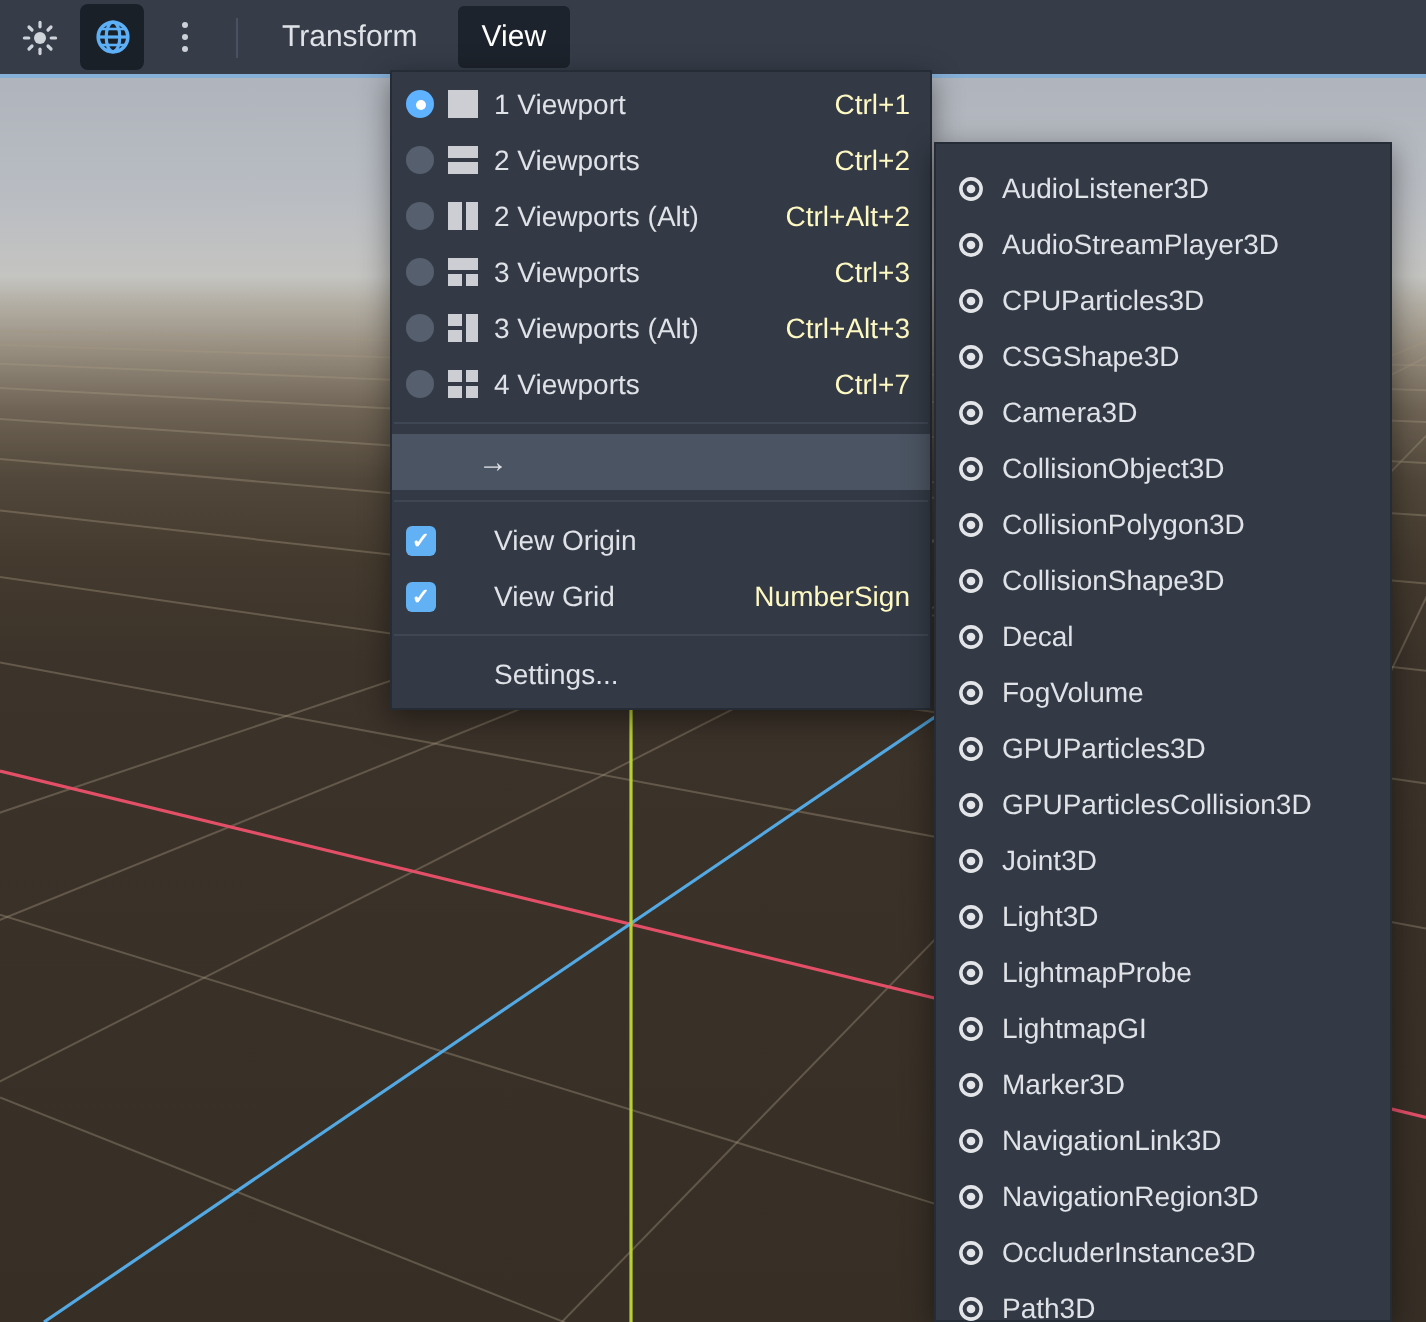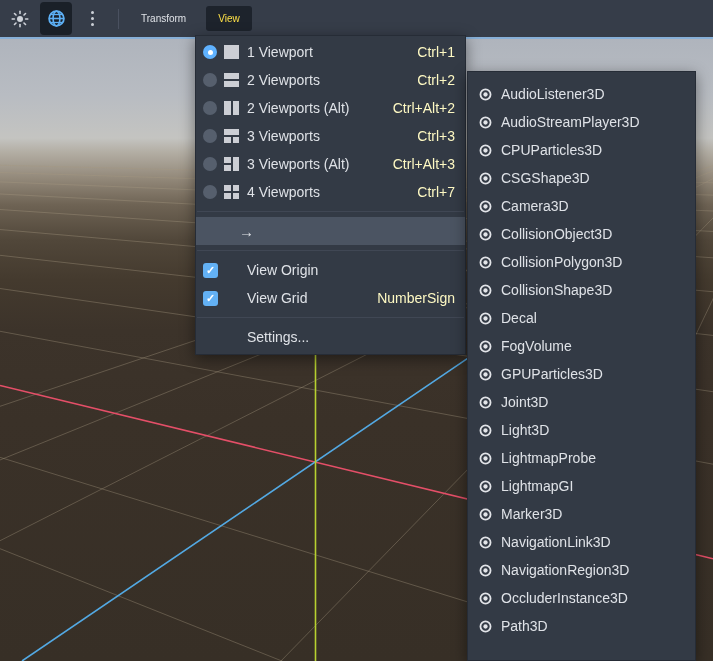--- a/index.html
+++ b/index.html
@@ -15,22 +15,22 @@
   
   .grid-svg{position:absolute;left:0;top:0;}
   .focus-line{position:absolute;left:0;top:37px;width:713px;height:2px;background:#87b0d8;}
   
   .toolbar{position:absolute;left:0;top:0;width:713px;height:37px;background:#363d49;
     display:flex;align-items:center;}
   .tb-iconbtn{width:28px;height:28px;display:flex;align-items:center;justify-content:center;
     border-radius:4px;margin-left:6px;cursor:default;}
   .tb-iconbtn.pressed{background:#1a2028;width:32px;height:33px;}
   .tb-sep{width:1px;height:20px;background:#4a5160;margin:0 10px 0 12px;}
-  .tb-menu{color:#dfe2e7;font-size:10px;padding:7px 12px;border-radius:3px;}
-  .tb-menu.open{background:#1d232c;color:#fde047;}
+  .tb-menu{color:#dfe2e7;font-size:15px;padding:7px 12px;border-radius:3px;}
+  .tb-menu.open{background:#1d232c;color:#ffffff;}
   .kebab{display:flex;flex-direction:column;gap:3px;}
   .kebab i{width:3px;height:3px;border-radius:50%;background:#ccd0d7;display:block;}
   
   .panel{position:absolute;background:#333a45;border:1px solid #262c36;
     box-shadow:0 4px 14px rgba(0,0,0,.45);box-sizing:border-box;color:#dfe2e7;font-size:14px;}
   .menu-main{left:195px;top:35px;width:271px;padding:2px 0 3px 0;}
   .menu-sub{left:467px;top:71px;width:229px;height:590px;padding:2px 0;}
   .mrow{height:28px;display:flex;align-items:center;padding:0 10px 0 7px;box-sizing:border-box;}
   .mrow .gutter{width:36px;display:flex;align-items:center;flex:none;}
   .mrow .lbl{margin-left:8px;flex:1;white-space:nowrap;}
@@ -298,20 +298,27 @@
           <circle cx="8" cy="8" r="5.4" fill="none" stroke="currentColor" stroke-width="1.9"></circle>
           <circle cx="8" cy="8" r="2.3" fill="currentColor"></circle>
         </svg>
         <span class="lbl">GPUParticles3D</span>
       </div>
       <div class="srow">
         <svg width="15" height="15" viewBox="0 0 16 16">
           <circle cx="8" cy="8" r="5.4" fill="none" stroke="currentColor" stroke-width="1.9"></circle>
           <circle cx="8" cy="8" r="2.3" fill="currentColor"></circle>
         </svg>
+        <span class="lbl">GPUParticlesCollision3D</span>
+      </div>
+      <div class="srow">
+        <svg width="15" height="15" viewBox="0 0 16 16">
+          <circle cx="8" cy="8" r="5.4" fill="none" stroke="currentColor" stroke-width="1.9"></circle>
+          <circle cx="8" cy="8" r="2.3" fill="currentColor"></circle>
+        </svg>
         <span class="lbl">Joint3D</span>
       </div>
       <div class="srow">
         <svg width="15" height="15" viewBox="0 0 16 16">
           <circle cx="8" cy="8" r="5.4" fill="none" stroke="currentColor" stroke-width="1.9"></circle>
           <circle cx="8" cy="8" r="2.3" fill="currentColor"></circle>
         </svg>
         <span class="lbl">Light3D</span>
       </div>
       <div class="srow">

